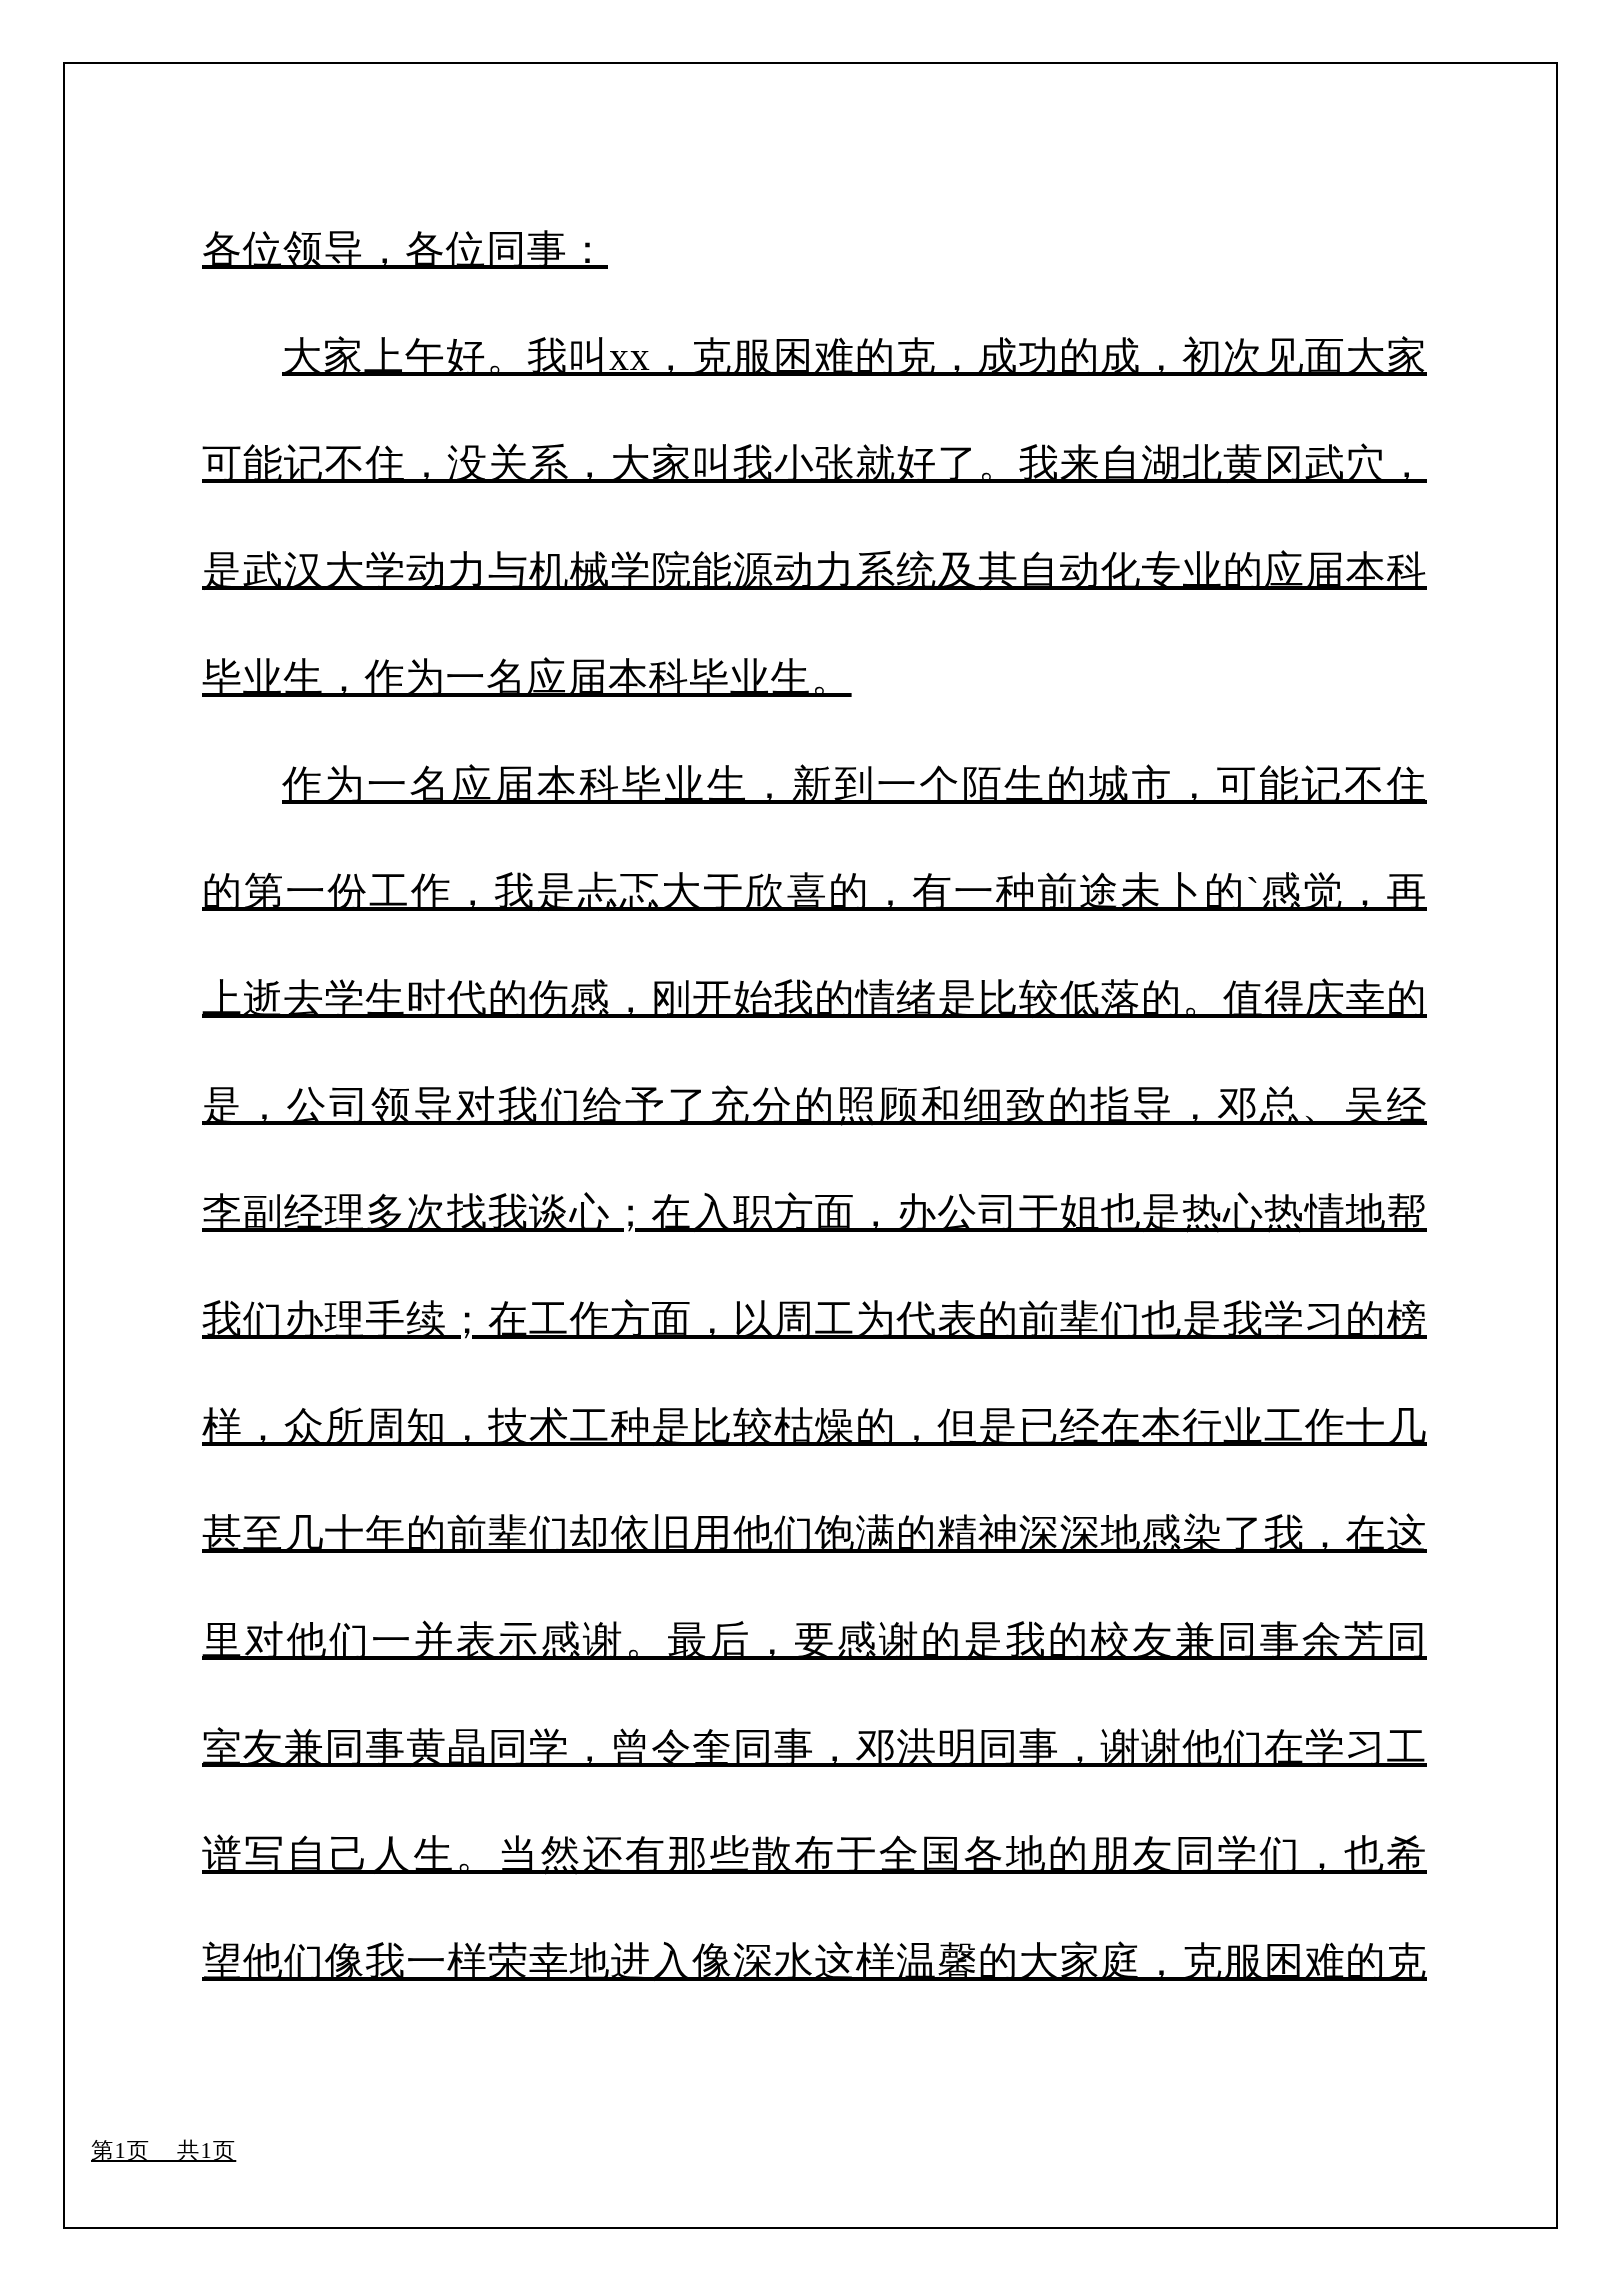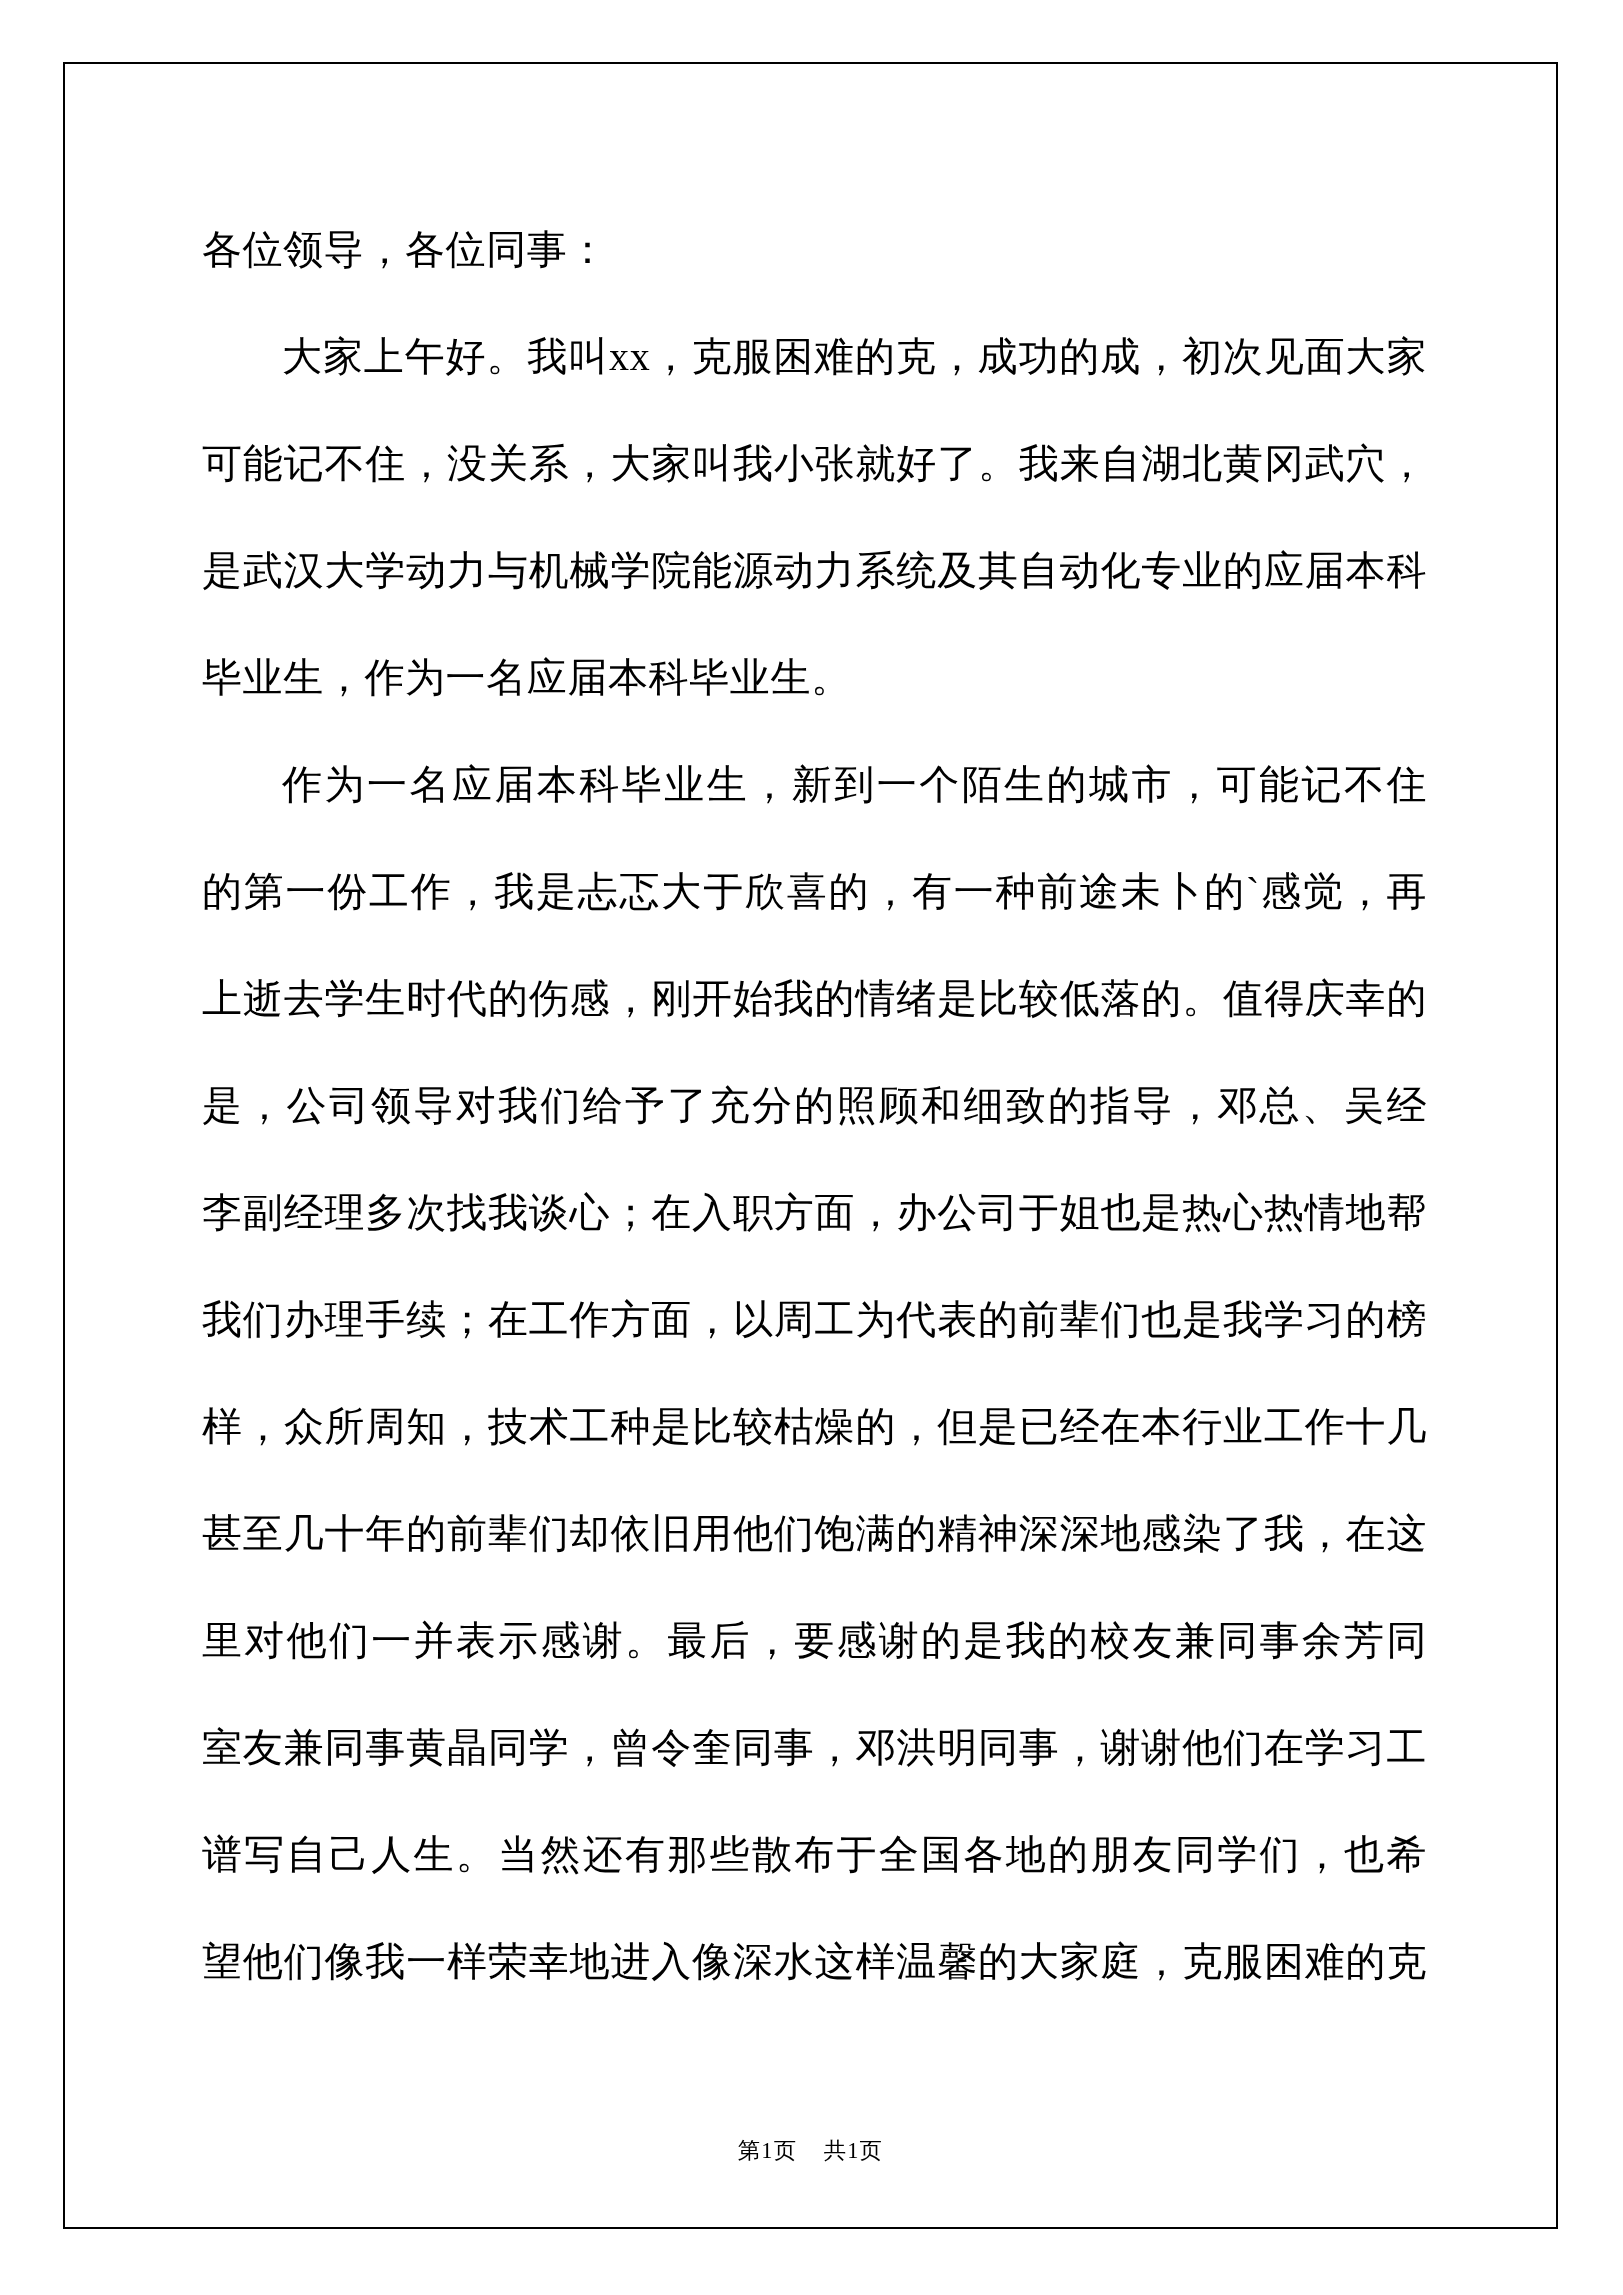--- a/index.html
+++ b/index.html
@@ -16,20 +16,21 @@
   }
   .page-frame {
     position: absolute;
     left: 63px;
     top: 62px;
     width: 1495px;
     height: 2167px;
     border: 2.2px solid #000000;
     box-sizing: border-box;
     background: #ffffff;
+    text-decoration: underline;
   }
   .doc-body {
     padding: 132px 129px 0 137px;
   }
   .line {
     font-size: 40px;
     line-height: 107px;
     height: 107px;
     white-space: normal;
     text-align: justify;
@@ -39,25 +40,26 @@
   }
   .line.indent {
     text-indent: 2em;
   }
   .line.no-stretch {
     text-align: left;
     text-align-last: left;
   }
   .doc-footer {
     margin-top: 119px;
-    text-align: center;
+    text-align: left;
     font-size: 22.4px;
     line-height: 34px;
     word-spacing: 20px;
     letter-spacing: 1.1px;
+    padding-left: 26px;
   }
 </style>
 </head>
 <body>
 
 <div class="page-frame">
   <div class="doc-body">
     <div class="line no-stretch">各位领导，各位同事：</div>
     <div class="line indent">大家上午好。我叫xx，克服困难的克，成功的成，初次见面大家</div>
     <div class="line">可能记不住，没关系，大家叫我小张就好了。我来自湖北黄冈武穴，</div>

